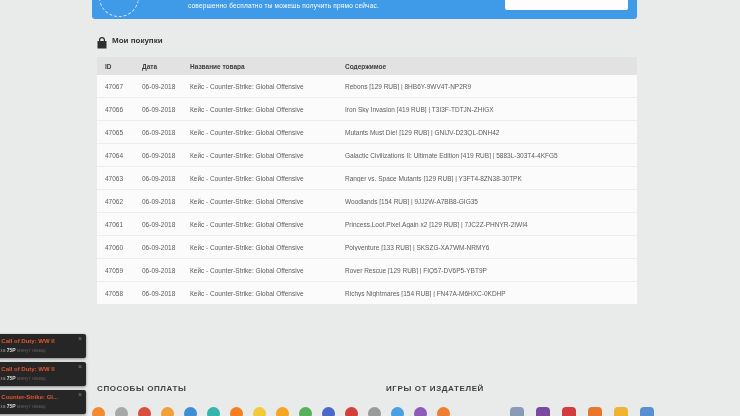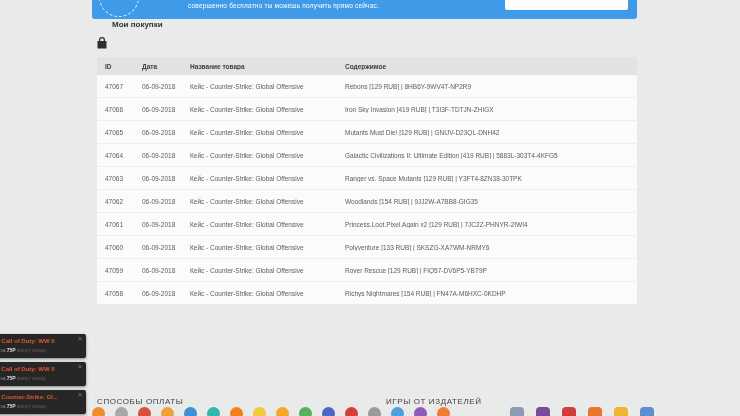--- a/index.html
+++ b/index.html
@@ -11,35 +11,35 @@
   .banner{position:absolute;left:92px;top:-21px;width:545px;height:40px;
     background:#3f9be7;border-radius:3px;}
   .banner-circle{position:absolute;left:7px;top:-2px;width:40px;height:40px;
     border:1.5px dashed rgba(255,255,255,.75);border-radius:50%;box-sizing:border-box;}
   .banner-text{position:absolute;left:96px;top:23px;font-size:6.5px;color:#fff;
     letter-spacing:.2px;white-space:nowrap;}
   .banner-btn{position:absolute;left:413px;top:9px;width:123px;height:22px;
     background:#fdfdfd;border-radius:2px;border:none;}
   
   .bag-wrap{position:absolute;left:97px;top:35px;width:10px;height:12px;}
-  .page-title{position:absolute;left:112px;top:20px;font-size:8px;font-weight:bold;color:#333;}
+  .page-title{position:absolute;left:112px;top:36px;font-size:8px;font-weight:bold;color:#333;}
   
   .table{position:absolute;left:97px;top:57px;width:540px;}
   .thead{display:flex;height:18px;background:#e2e2e2;align-items:center;
     font-size:6.5px;font-weight:bold;color:#3d3d3d;}
   .trow{display:flex;height:22px;background:#fbfbfb;align-items:center;
     font-size:6.5px;color:#5d5d5d;border-bottom:1px solid #eeeeee;}
   .trow:last-child{border-bottom:none;}
   .c1{width:45px;padding-left:8px;box-sizing:border-box;white-space:nowrap;}
   .c2{width:48px;white-space:nowrap;}
   .c3{width:155px;white-space:nowrap;overflow:hidden;}
   .c4{flex:1;white-space:nowrap;overflow:hidden;}
   
-  .footer-heading{position:absolute;top:384px;font-size:8px;font-weight:normal;
-    color:#3f3f3f;letter-spacing:.6px;white-space:nowrap;margin-top:13px;}
+  .footer-heading{position:absolute;top:384px;font-size:8px;font-weight:bold;
+    color:#3f3f3f;letter-spacing:.6px;white-space:nowrap;}
   .pay-heading{left:97px;}
   .pub-heading{left:386px;}
   .icon-row{position:absolute;top:407px;display:flex;}
   .pay-icons{left:92px;gap:10px;}
   .pub-icons{left:510px;gap:12px;}
   .picon{width:13px;height:13px;border-radius:50%;}
   .qicon{width:14px;height:14px;border-radius:4px;}
   
   .toast-stack{position:absolute;left:-22px;top:334px;display:flex;
     flex-direction:column;gap:4px;}

